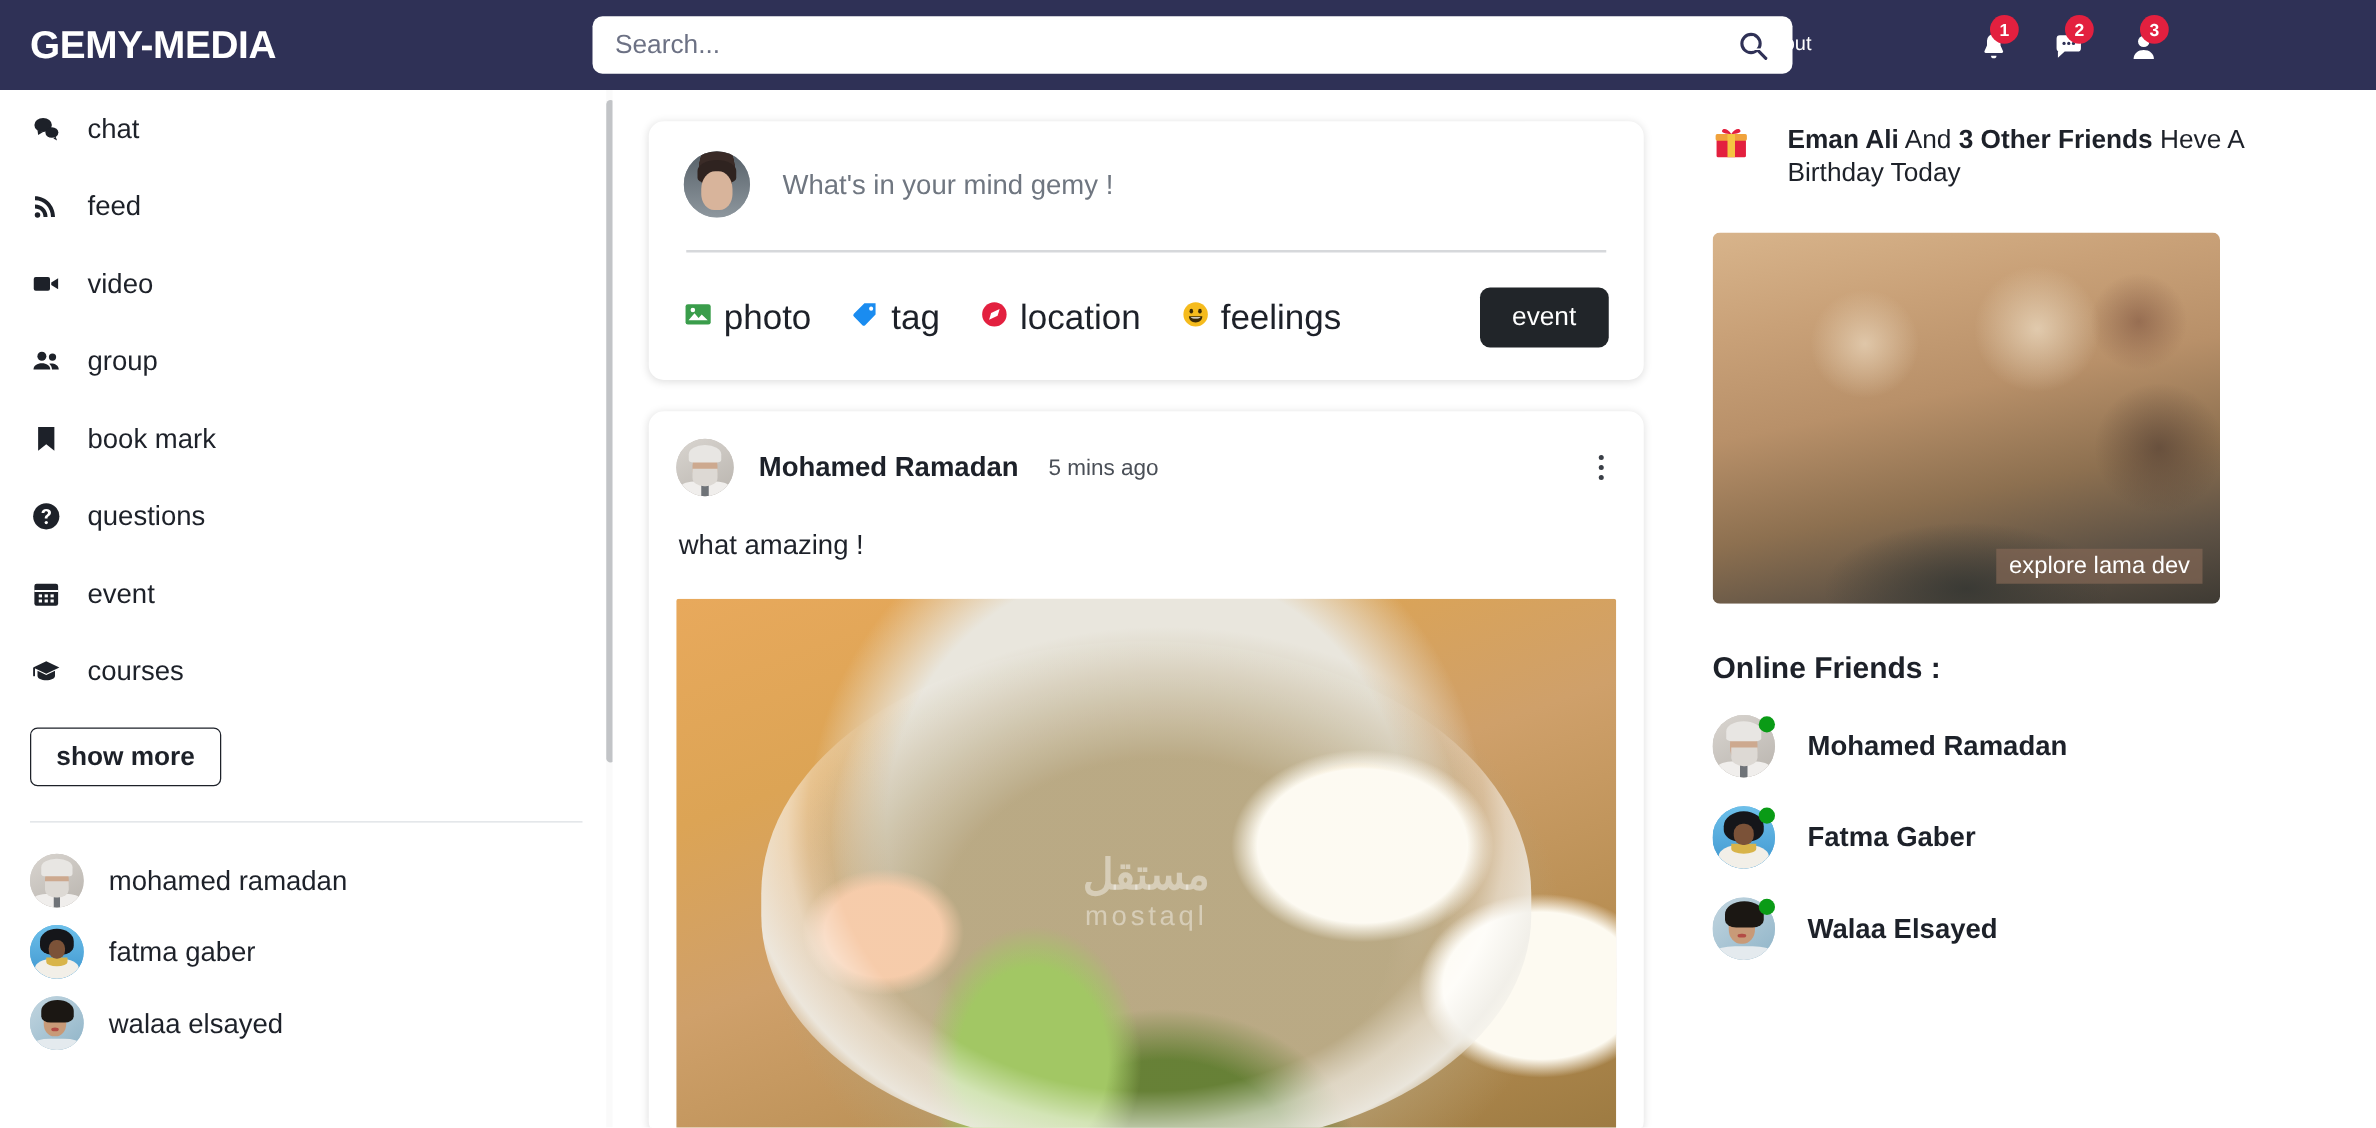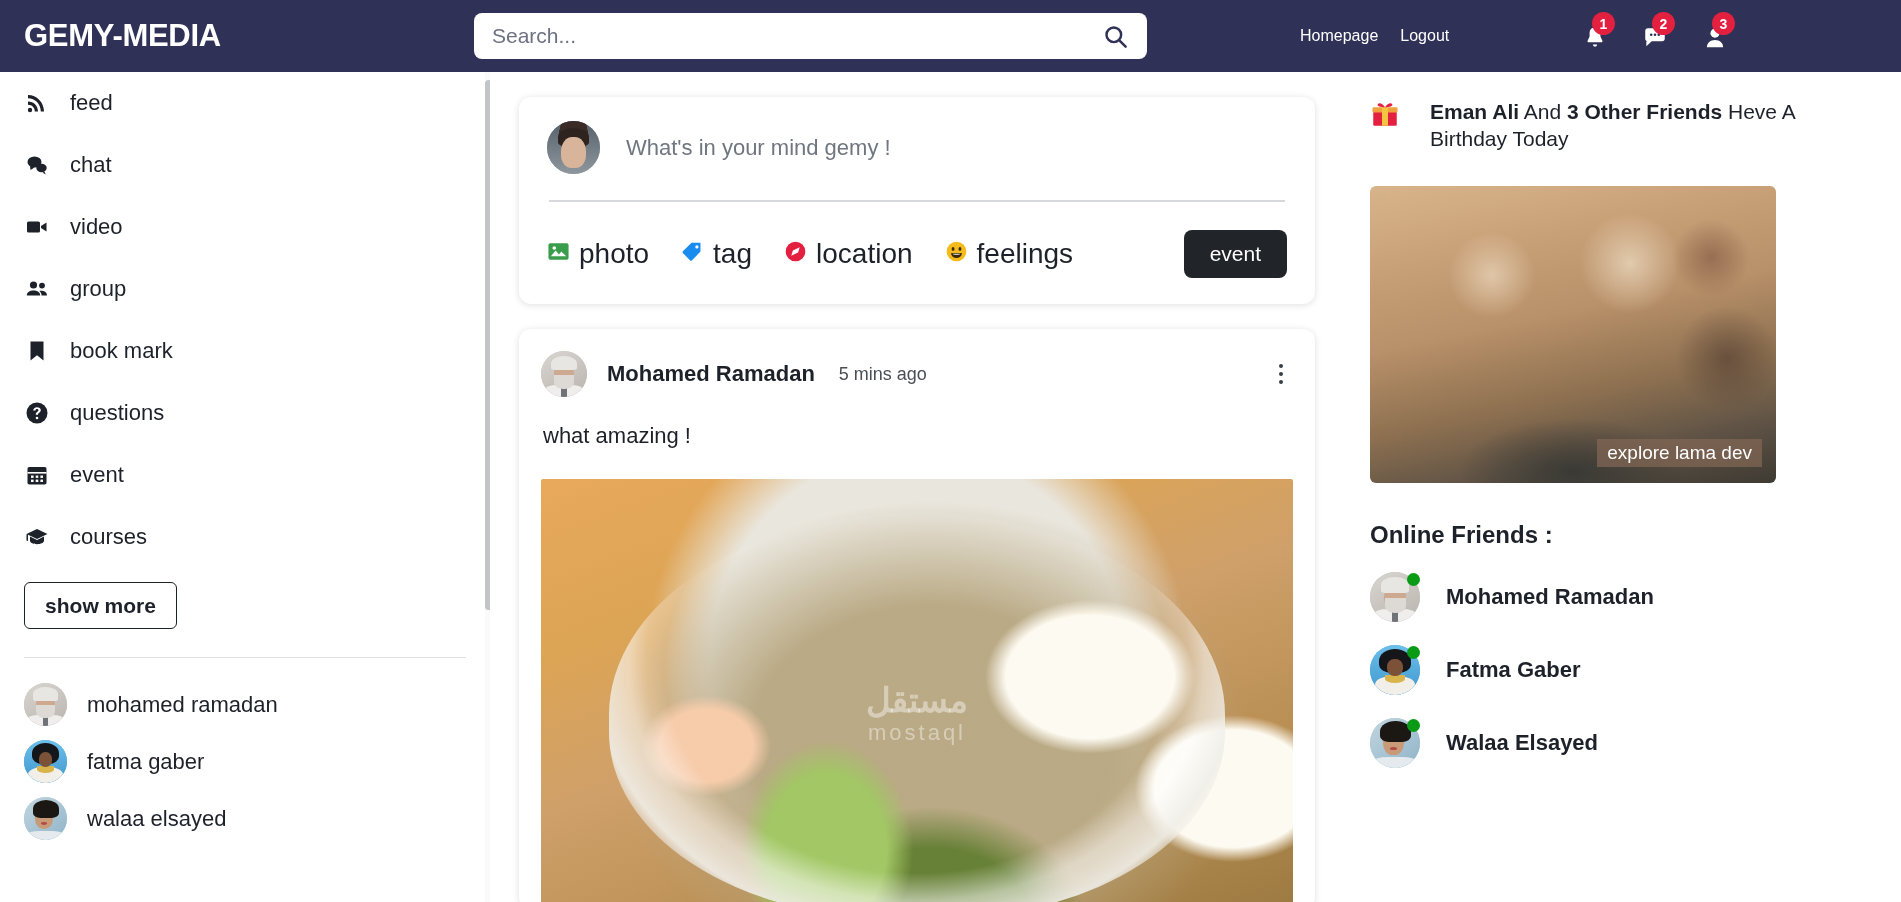--- a/index.html
+++ b/index.html
@@ -23,21 +23,21 @@
     color: #ffffff;
     font-size: 31px;
     font-weight: bold;
     letter-spacing: -0.3px;
     margin-left: 24px;
     width: 400px;
     white-space: nowrap;
   }
   .searchwrap {
     position: absolute; left: 474px; top: 13px;
-    width: 673px; height: 46px;
+    width: 960px; height: 46px;
     background: #ffffff;
     border-radius: 8px;
     display: flex; align-items: center;
   }
   .searchwrap input {
     flex: 1;
     border: none; outline: none;
     background: transparent;
     font-family: "Liberation Sans", sans-serif;
     font-size: 21px;
@@ -315,38 +315,38 @@
 
 </div>
 
 <div class="leftbar">
   <div class="sb-track"></div>
   <div class="sb-scroll"></div>
 
   <div class="nav-item">
     <span class="nav-ico">
       <svg width="24" height="24" viewBox="0 0 24 24" fill="#1d2129">
-        <circle cx="5" cy="19" r="2.2"></circle>
-        <path d="M3 10.5v3.2c4 0 6.8 2.8 6.8 6.8H13C13 14.6 8.6 10.5 3 10.5z"></path>
-        <path d="M3 4v3.2c7.1 0 12.8 5.9 12.8 13.3H19C19 11.5 11.9 4 3 4z"></path>
-      </svg>
-    </span>
-    <span class="ni-label">feed</span>
-  </div>
-
-  <div class="nav-item">
-    <span class="nav-ico">
-      <svg width="24" height="24" viewBox="0 0 24 24" fill="#1d2129">
         <ellipse cx="9.5" cy="9" rx="7" ry="5.6"></ellipse>
           <path d="M5 13l.5 4 4-2.4z"></path>
         <ellipse cx="16.5" cy="15" rx="5.2" ry="4.2"></ellipse>
           <path d="M19.5 18.4l1.2 3-3-1.6z"></path>
       </svg>
     </span>
     <span class="ni-label">chat</span>
+  </div>
+
+  <div class="nav-item">
+    <span class="nav-ico">
+      <svg width="24" height="24" viewBox="0 0 24 24" fill="#1d2129">
+        <circle cx="5" cy="19" r="2.2"></circle>
+        <path d="M3 10.5v3.2c4 0 6.8 2.8 6.8 6.8H13C13 14.6 8.6 10.5 3 10.5z"></path>
+        <path d="M3 4v3.2c7.1 0 12.8 5.9 12.8 13.3H19C19 11.5 11.9 4 3 4z"></path>
+      </svg>
+    </span>
+    <span class="ni-label">feed</span>
   </div>
 
   <div class="nav-item">
     <span class="nav-ico">
       <svg width="24" height="24" viewBox="0 0 24 24" fill="#1d2129">
         <rect x="2" y="6.5" width="13" height="11" rx="1.6"></rect>
         <path d="M16 11l5.5-3.4v8.8L16 13z"></path>
       </svg>
     </span>
     <span class="ni-label">video</span>

